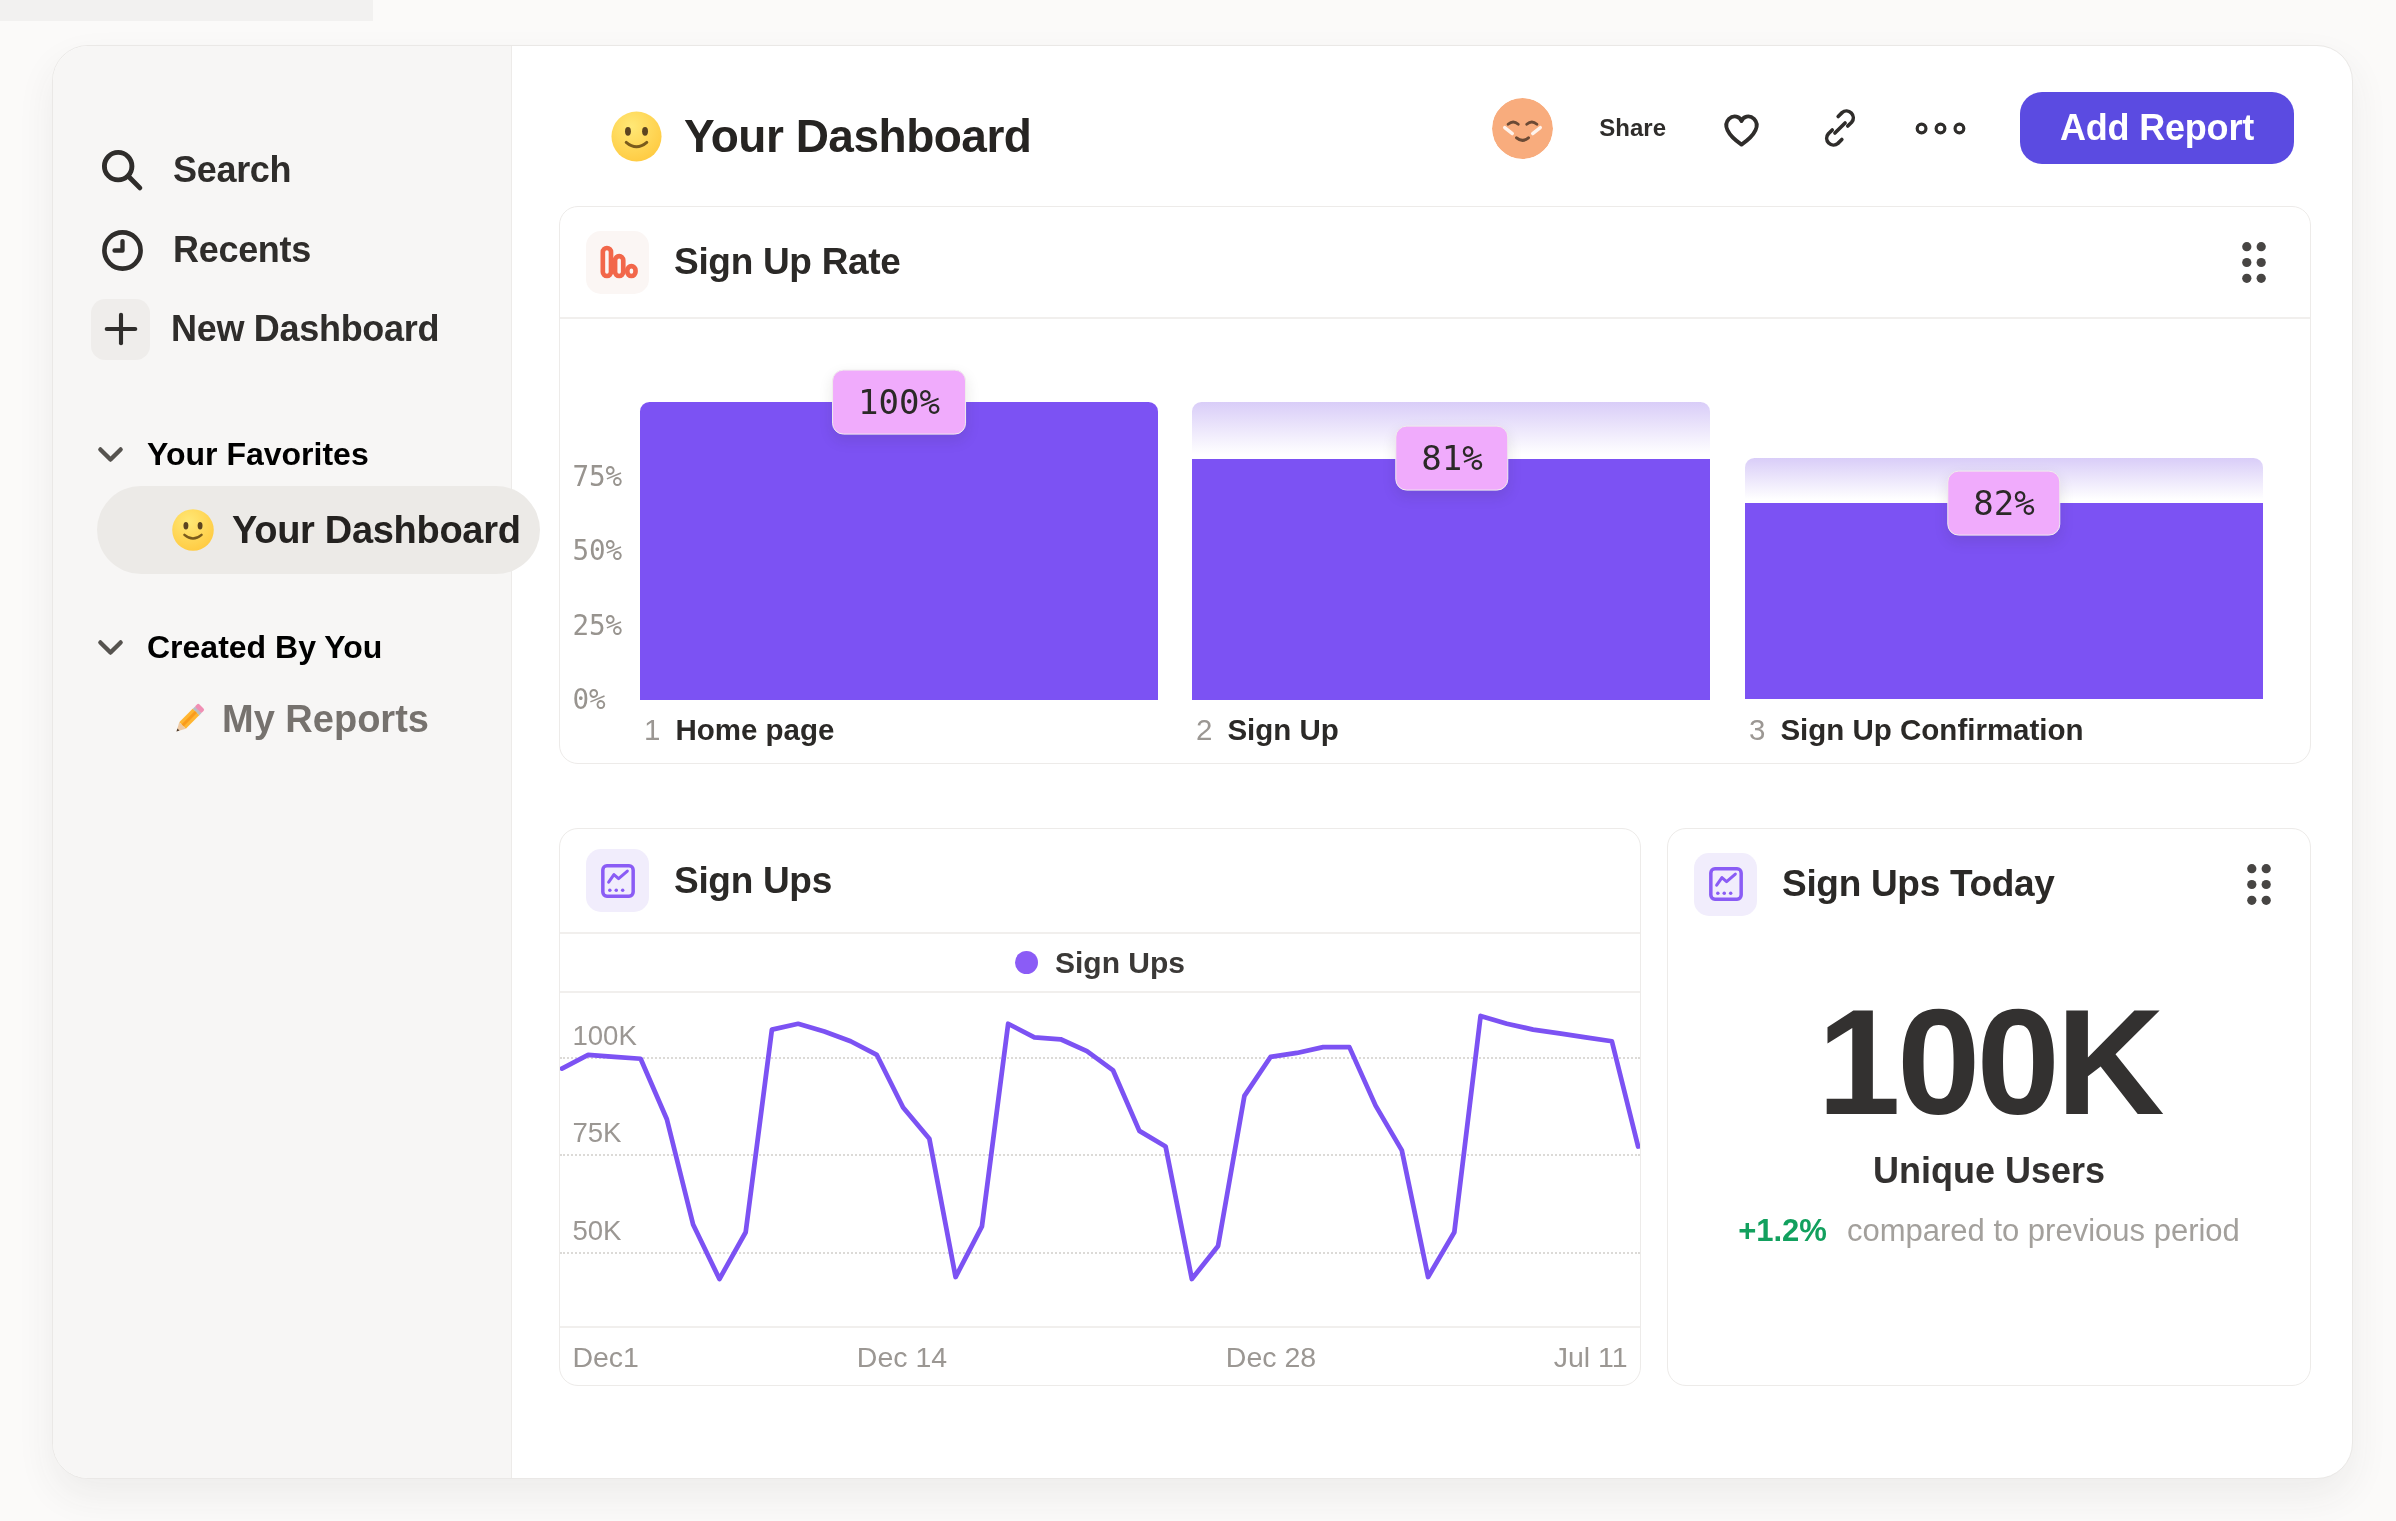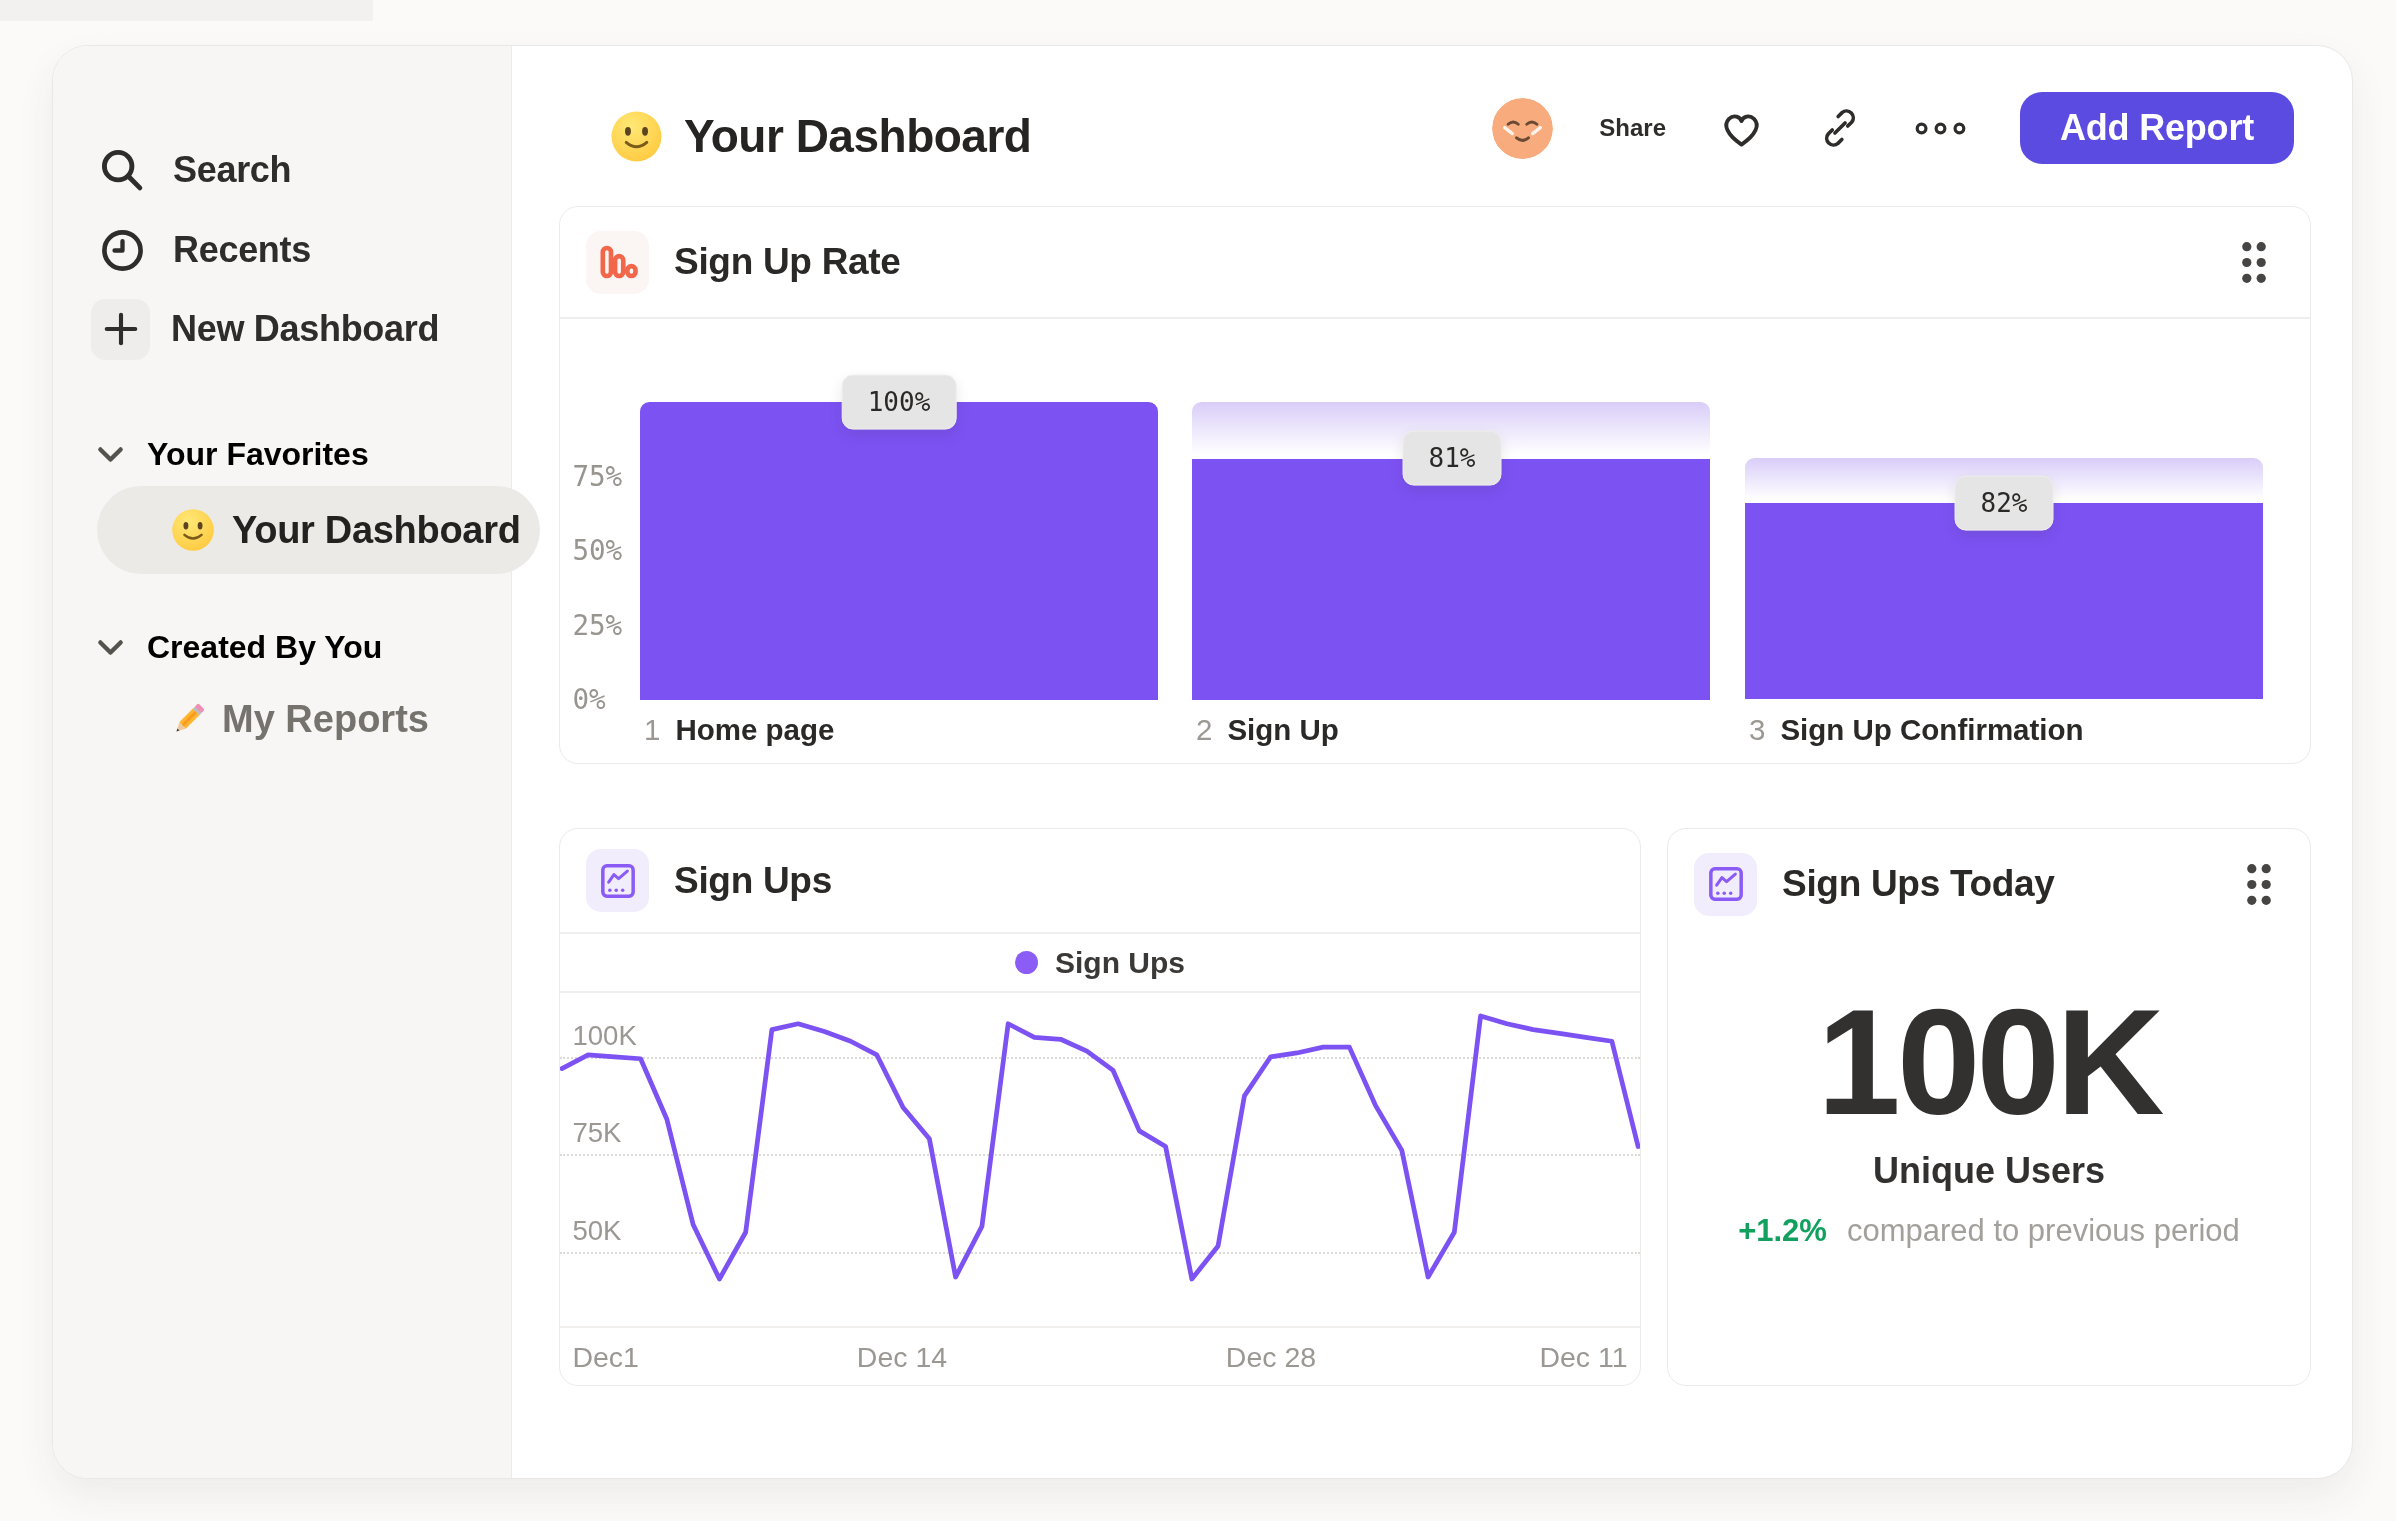--- a/index.html
+++ b/index.html
@@ -77,23 +77,23 @@
   
   #funnel-card{left:558px;top:204px;width:1750px;height:556px;}
   #funnel-card .card-head{height:110px;}
   #funnel-plot{position:absolute;left:0;top:110px;right:0;bottom:0;}
   .ytick{position:absolute;left:12.4px;font-size:27.6px;color:#98948F;transform:translateY(-50%);}
   .fbar{position:absolute;overflow:visible;}
   .fbar .fade{position:absolute;left:0;right:0;border-radius:9.5px 9.5px 0 0;}
   .fbar .solid{position:absolute;left:0;right:0;bottom:0;background:#7C52F3;}
   .badge{
     position:absolute;transform:translate(-50%,-50%);
-    background:#e5e5e5;border:1.9px solid #F0EEEC;border-radius:11.4px;
+    background:#f0abfc;border:1.9px solid #F0EEEC;border-radius:11.4px;
     box-shadow:0 5.7px 13.3px rgba(40,35,30,.10);
-    padding:11.4px 25px;font-size:26px;color:#2B2927;white-space:nowrap;
+    padding:11.4px 25px;font-size:34px;color:#2B2927;white-space:nowrap;
   }
   .fxlabel{position:absolute;display:flex;align-items:baseline;transform:translateY(-50%);}
   .fxlabel .n{font-size:29.5px;color:#9B9793;}
   .fxlabel .t{margin-left:15px;font-size:29.5px;font-weight:700;color:#2B2927;}
 
   
   #line-card{left:558px;top:827px;width:1080px;height:556px;}
   #line-card .card-head{height:103px;}
   #line-plot{position:absolute;left:0;top:164px;width:1080px;height:334px;overflow:hidden;}
   .gline{position:absolute;left:0;right:0;height:0;border-top:2.9px dotted #DCDAD7;}
@@ -344,21 +344,21 @@
         <div class="ylabel" style="top: 238px;">50K</div>
         <svg width="1080" height="334" viewBox="0 0 1136 351" style="position: absolute; left: 0px; top: 0px;">
           <polyline points="2.0,79.3 29.6,65.0 57.2,67.0 84.8,69.0 112.4,132.6 140.0,243.3 167.7,300.7 195.3,251.5 222.9,38.3 250.5,32.2 278.1,40.4 305.7,50.6 333.3,65.0 360.9,120.3 388.5,153.1 416.1,298.6 443.8,245.3 471.4,32.2 499.0,46.5 526.6,48.5 554.2,60.9 581.8,81.3 609.4,144.9 637.0,161.3 664.6,300.7 692.2,265.9 719.9,108.0 747.5,67.0 775.1,62.9 802.7,56.8 830.3,56.8 857.9,118.3 885.5,165.4 913.1,298.6 940.7,251.5 968.3,24.0 996.0,32.2 1023.6,38.3 1051.2,42.4 1078.8,46.5 1106.4,50.6 1134.0,161.3" fill="none" stroke="#7C52F3" stroke-width="5" stroke-linejoin="round" stroke-linecap="round"></polyline>
         </svg>
       </div>
     <div class="divider" style="top:497px;"></div>
     <div class="xaxis-row" id="line-xaxis">
         <span class="xlab first" style="left: 12.4px;">Dec1</span>
         <span class="xlab" style="left: 342px;">Dec 14</span>
         <span class="xlab" style="left: 711px;">Dec 28</span>
-        <span class="xlab last" style="right: 12.4px;">Dec 11</span>
+        <span class="xlab last" style="right: 12.4px;">Jul 11</span>
       </div>
   </div>
 
   <div class="card" id="today-card" style="left:1614px;top:782px;width:642px;height:556px;">
     <div class="card-head">
       <span class="icon-tile purple">
         <svg width="42" height="42" viewBox="0 0 36 36" fill="none">
             <rect x="5" y="5" width="26" height="26" rx="3.5" stroke="#8A5CF5" stroke-width="3"></rect>
             <polyline points="10,19 14.5,12.5 18.5,16 26,9.5" stroke="#8A5CF5" stroke-width="2.6" fill="none" stroke-linecap="round" stroke-linejoin="round"></polyline>
             <circle cx="11" cy="26" r="1.5" fill="#8A5CF5"></circle>

